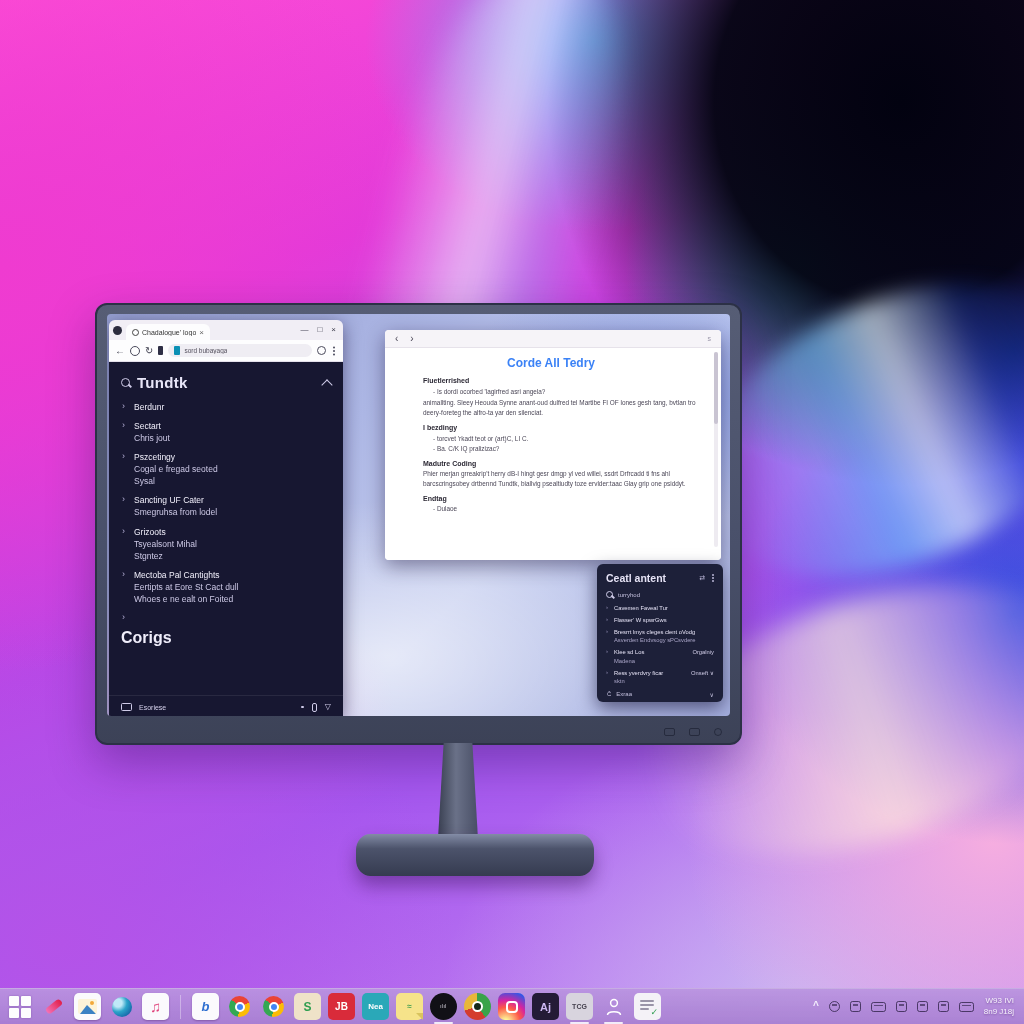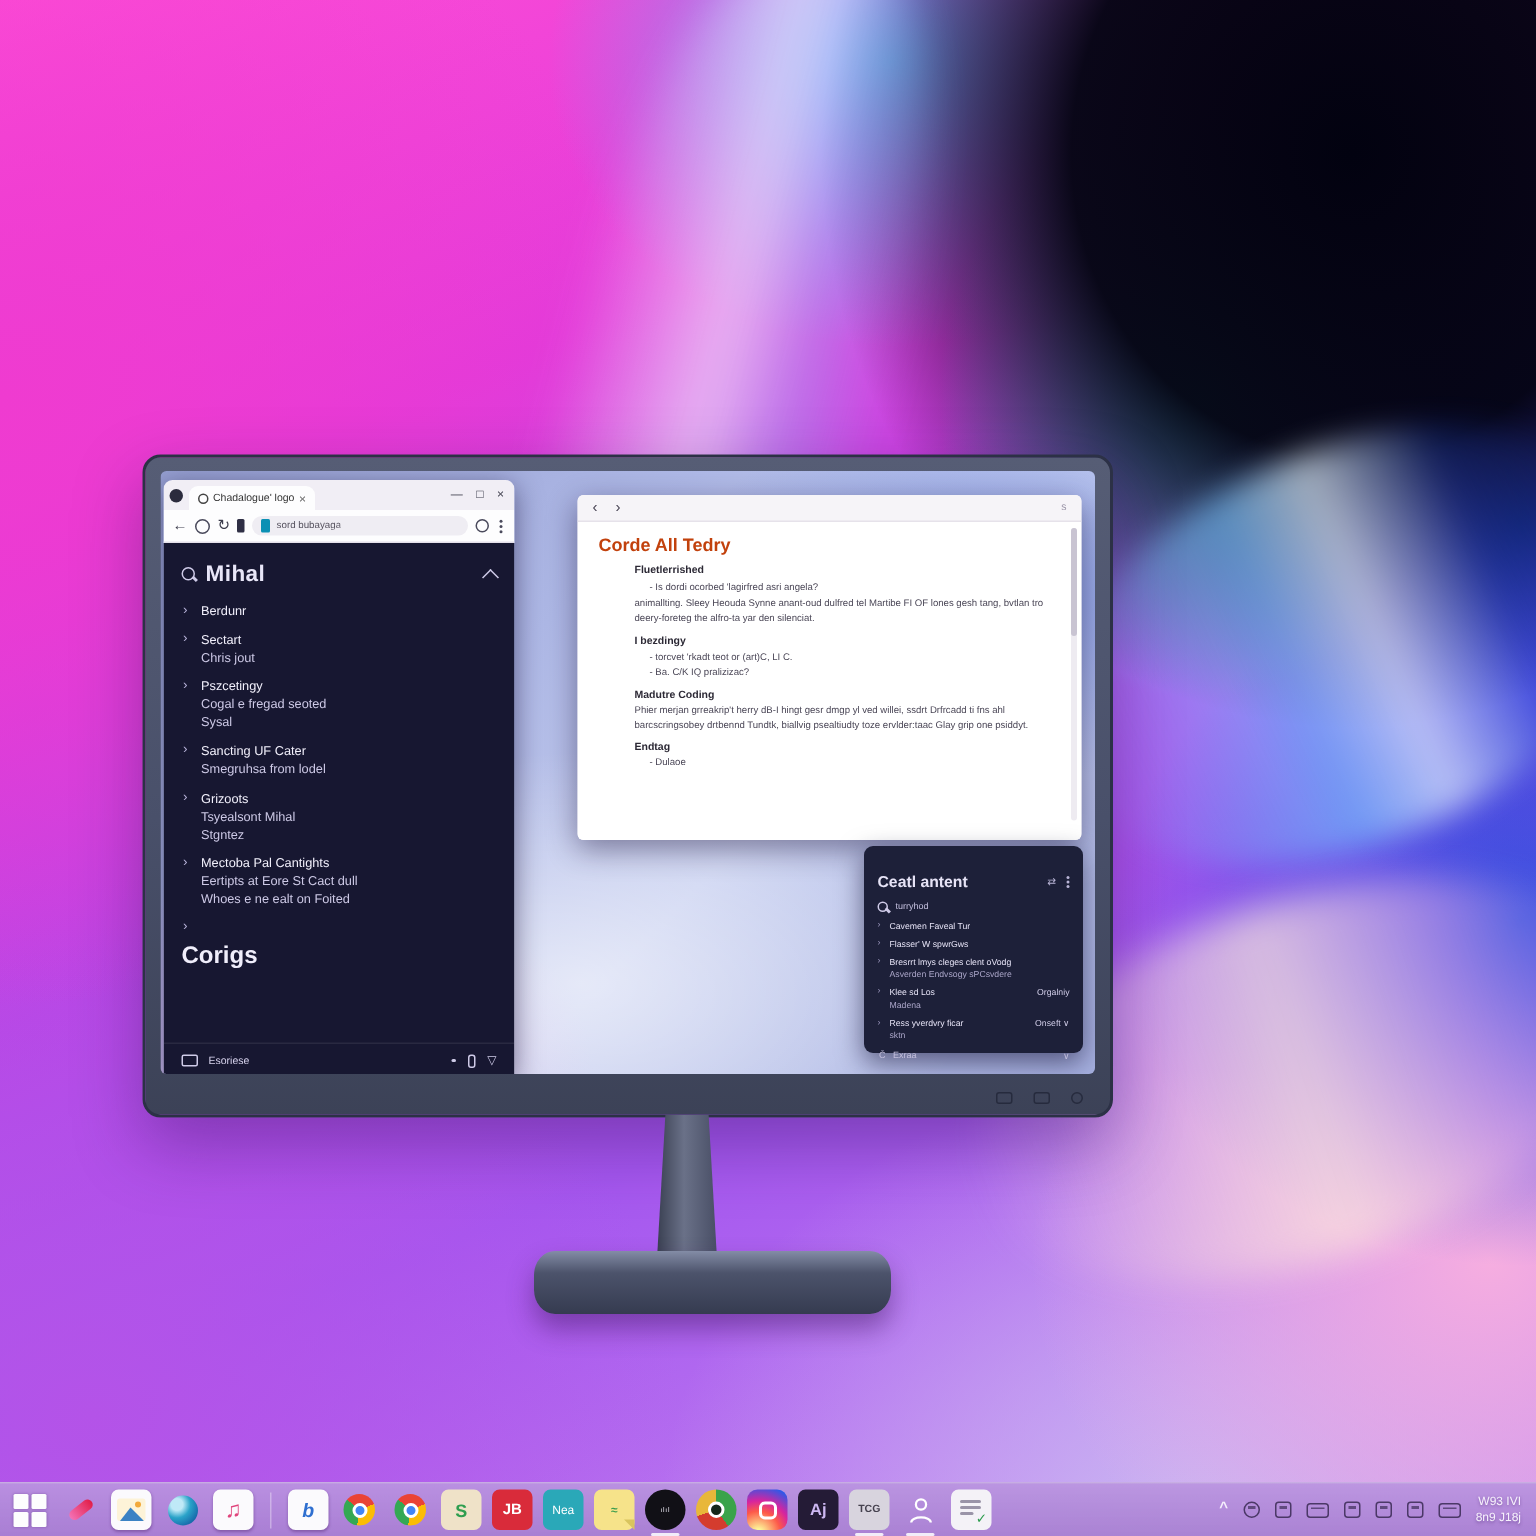--- a/index.html
+++ b/index.html
@@ -94,32 +94,32 @@
   .f-v{font-size:8px;line-height:1;}
 
   
   .docwin{position:absolute;left:278px;top:16px;width:336px;height:230px;background:#fbfafc;
     border-radius:4px;box-shadow:0 6px 20px rgba(20,10,50,.45);overflow:hidden;display:flex;flex-direction:column;}
   .doc-toolbar{height:17px;background:#f6f4f8;border-bottom:1px solid #e6e2ea;display:flex;align-items:center;
     gap:12px;padding:0 10px;flex:none;color:#4a4656;}
   .doc-toolbar .nv{font-size:10px;line-height:1;}
   .doc-toolbar .right{margin-left:auto;font-size:7px;color:#9a95a8;}
   .doc-body{flex:1;position:relative;padding:8px 18px 0 14px;overflow:hidden;background:#fff;}
-  .doc-title{font-size:12px;font-weight:bold;color:#c2410c;margin-bottom:7px;}
+  .doc-title{font-size:12px;font-weight:bold;color:#3b82f6;margin-bottom:7px;text-align:center;}
   .doc-sec{margin-left:24px;margin-bottom:6px;}
   .doc-h{font-size:7px;font-weight:bold;color:#2c2935;margin-bottom:2.5px;}
   .doc-b{font-size:6.4px;color:#4b4757;line-height:1.55;margin-left:10px;}
   .doc-b::before{content:"- ";}
   .doc-p{font-size:6.4px;color:#4b4757;line-height:1.55;margin-top:2px;}
   .doc-scroll{position:absolute;right:3px;top:4px;width:4px;height:92%;background:#eeebf1;border-radius:2px;}
   .doc-thumb{position:absolute;right:3px;top:4px;width:4px;height:72px;background:#c9c4d2;border-radius:2px;}
 
   
-  .panel{position:absolute;left:469px;top:250px;width:146px;height:138px;background:#1d2039;
-    border-radius:6px;box-shadow:0 6px 18px rgba(10,5,40,.55);color:#e6e3f6;padding:18px 9px;box-sizing:border-box;}
+  .panel{position:absolute;left:490px;top:250px;width:126px;height:138px;background:#1d2039;
+    border-radius:6px;box-shadow:0 6px 18px rgba(10,5,40,.55);color:#e6e3f6;padding:8px 9px;box-sizing:border-box;}
   .p-head{display:flex;align-items:center;margin-bottom:7px;}
   .p-title{font-size:10.5px;font-weight:bold;}
   .p-hicons{margin-left:auto;display:flex;gap:7px;align-items:center;}
   .p-arrows{font-size:7px;color:#b9b4d6;}
   .p-kebab{width:2px;height:2px;border-radius:50%;background:#b9b4d6;box-shadow:0 -3px 0 #b9b4d6,0 3px 0 #b9b4d6;}
   .p-search{display:flex;align-items:center;gap:5px;margin-bottom:6px;}
   .p-search .mag{width:7px;height:7px;border-width:1.3px;}
   .p-search .txt{font-size:6px;color:#c3bfdd;}
   .p-item{position:relative;padding-left:8px;margin-bottom:4px;font-size:5.8px;line-height:1.4;display:flex;}
   .p-item::before{content:"\203A";position:absolute;left:0;top:-1px;color:#9b96bd;font-size:6px;}
@@ -150,21 +150,21 @@
   .files{font-size:13px;font-weight:bold;font-style:italic;color:#2f6fd0;}
   .chrome{width:21px;height:21px;border-radius:50%;position:relative;
     background:conic-gradient(from -50deg,#ea4335 0 33%,#fbbc05 0 66%,#34a853 0 100%);}
   .chrome::after{content:"";position:absolute;left:5.5px;top:5.5px;width:10px;height:10px;border-radius:50%;
     background:#4285f4;border:2px solid #fff;box-sizing:border-box;}
   .clip{background:#efe2c8;}
   .clip span{color:#2e9e4f;font-weight:bold;font-size:12px;}
   .jb{background:#d92b3a;}
   .jb span{color:#fff;font-weight:bold;font-size:10px;}
   .nea{background:#2aa8b8;}
-  .nea span{color:#fff;font-weight:normal;font-size:8px;}
+  .nea span{color:#fff;font-weight:bold;font-size:8px;}
   .sticky{background:#f6e38a;position:relative;}
   .sticky::before{content:"";position:absolute;right:0;bottom:0;border-left:7px solid transparent;border-top:7px solid #d9c45e;}
   .sticky span{color:#3f9e4f;font-size:8px;font-weight:bold;}
   .disc{background:#111016;border-radius:50%;}
   .disc span{color:#e8e6f0;font-size:4.5px;letter-spacing:.5px;}
   .cam{border-radius:50%;background:conic-gradient(#3aa34a 0 40%,#d43c2e 0 70%,#e8b73a 0 100%);position:relative;}
   .cam::after{content:"";position:absolute;left:8px;top:8px;width:11px;height:11px;border-radius:50%;background:#16281a;border:2px solid #fff;box-sizing:border-box;}
   .insta{border-radius:7px;background:radial-gradient(circle at 28% 108%,#fdf497 8%,#fd5949 42%,#d6249f 62%,#285aeb 92%);position:relative;}
   .insta::after{content:"";position:absolute;left:7.5px;top:7.5px;width:12px;height:12px;border-radius:4px;border:2px solid #fff;box-sizing:border-box;}
   .ai{background:#241b36;}
@@ -219,21 +219,21 @@
           <span class="a-ico"></span>
           <span class="addr-text">sord bubayaga</span>
         </div>
         <span class="avatar"></span>
         <span class="dot3"></span>
       </div>
 
       <div class="sidebar">
         <div class="sb-head">
           <span class="mag"></span>
-          <span class="sb-title">Mihal</span>
+          <span class="sb-title">Tundtk</span>
           <span class="chev-up"></span>
         </div>
 
         <div class="s-item">
           <span class="l1">Berdunr</span>
         </div>
         <div class="s-item">
           <span class="l1">Sectart</span>
           <span class="l2">Chris jout</span>
         </div>

